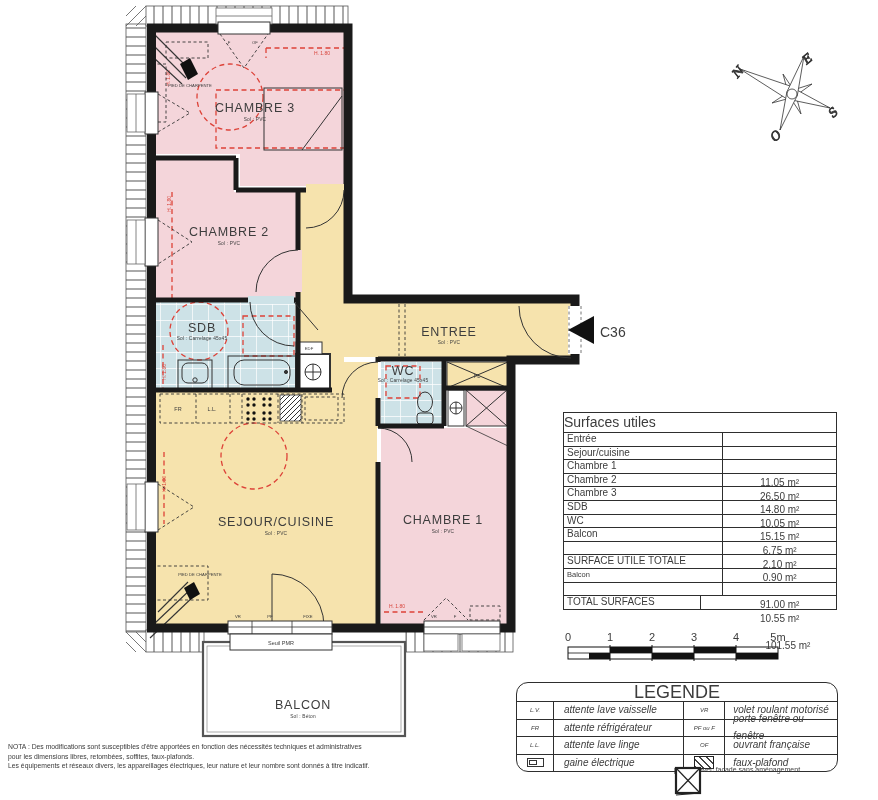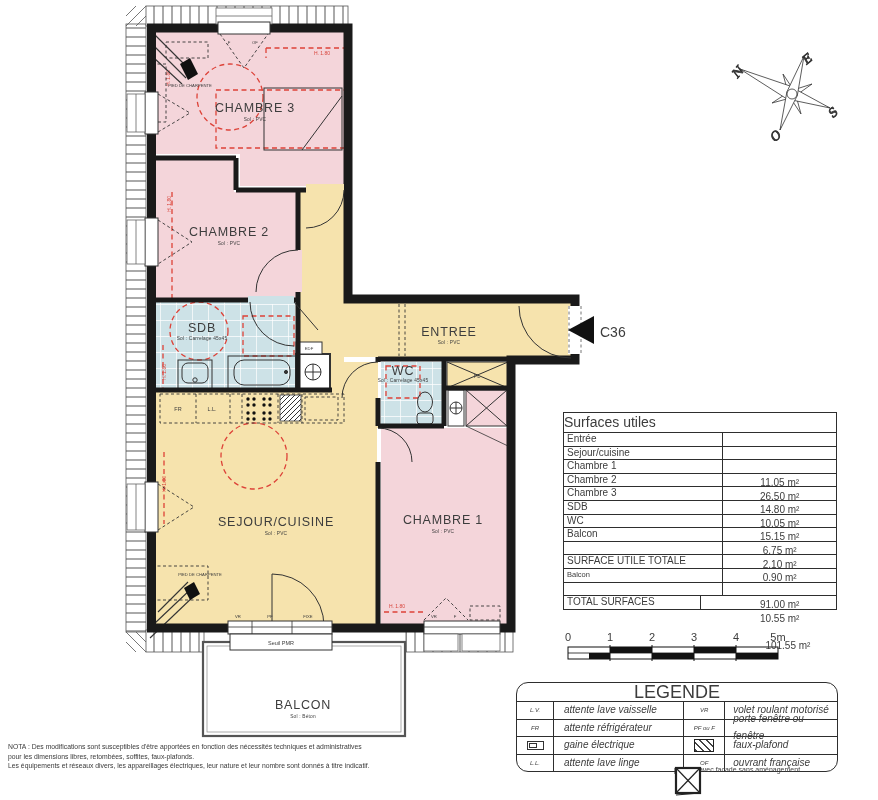--- a/index.html
+++ b/index.html
@@ -423,30 +423,30 @@
     <div class="l-key2">VR</div>
     <div class="l-label2">volet roulant motorisé</div>
   </div>
   <div class="l-row">
     <div class="l-key">FR</div>
     <div class="l-label">attente réfrigérateur</div>
     <div class="l-key2">PF ou F</div>
     <div class="l-label2">porte fenêtre ou fenêtre</div>
   </div>
   <div class="l-row">
+    <div class="l-key">L.L.</div>
+    <div class="l-label">attente lave linge</div>
+    <div class="l-key2">OF</div>
+    <div class="l-label2">ouvrant française</div>
+  </div>
+  <div class="l-row">
     <div class="l-key"><span class="gaine-ico"><i></i></span></div>
     <div class="l-label">gaine électrique</div>
     <div class="l-key2"><span class="fp-ico"></span></div>
     <div class="l-label2">faux-plafond</div>
-  </div>
-  <div class="l-row">
-    <div class="l-key">L.L.</div>
-    <div class="l-label">attente lave linge</div>
-    <div class="l-key2">OF</div>
-    <div class="l-label2">ouvrant française</div>
   </div>
 </div>
 
 <div class="l-extra">
   <svg width="28" height="30" viewBox="0 0 28 30">
     <rect x="2" y="2" width="24" height="25" fill="#fff" stroke="#222" stroke-width="2.2"></rect>
     <line x1="2" y1="2" x2="26" y2="27" stroke="#222" stroke-width="1.2"></line>
     <line x1="26" y1="2" x2="2" y2="27" stroke="#222" stroke-width="1.2"></line>
     <line x1="2" y1="29" x2="26" y2="27" stroke="#222" stroke-width="1.2"></line>
   </svg>

